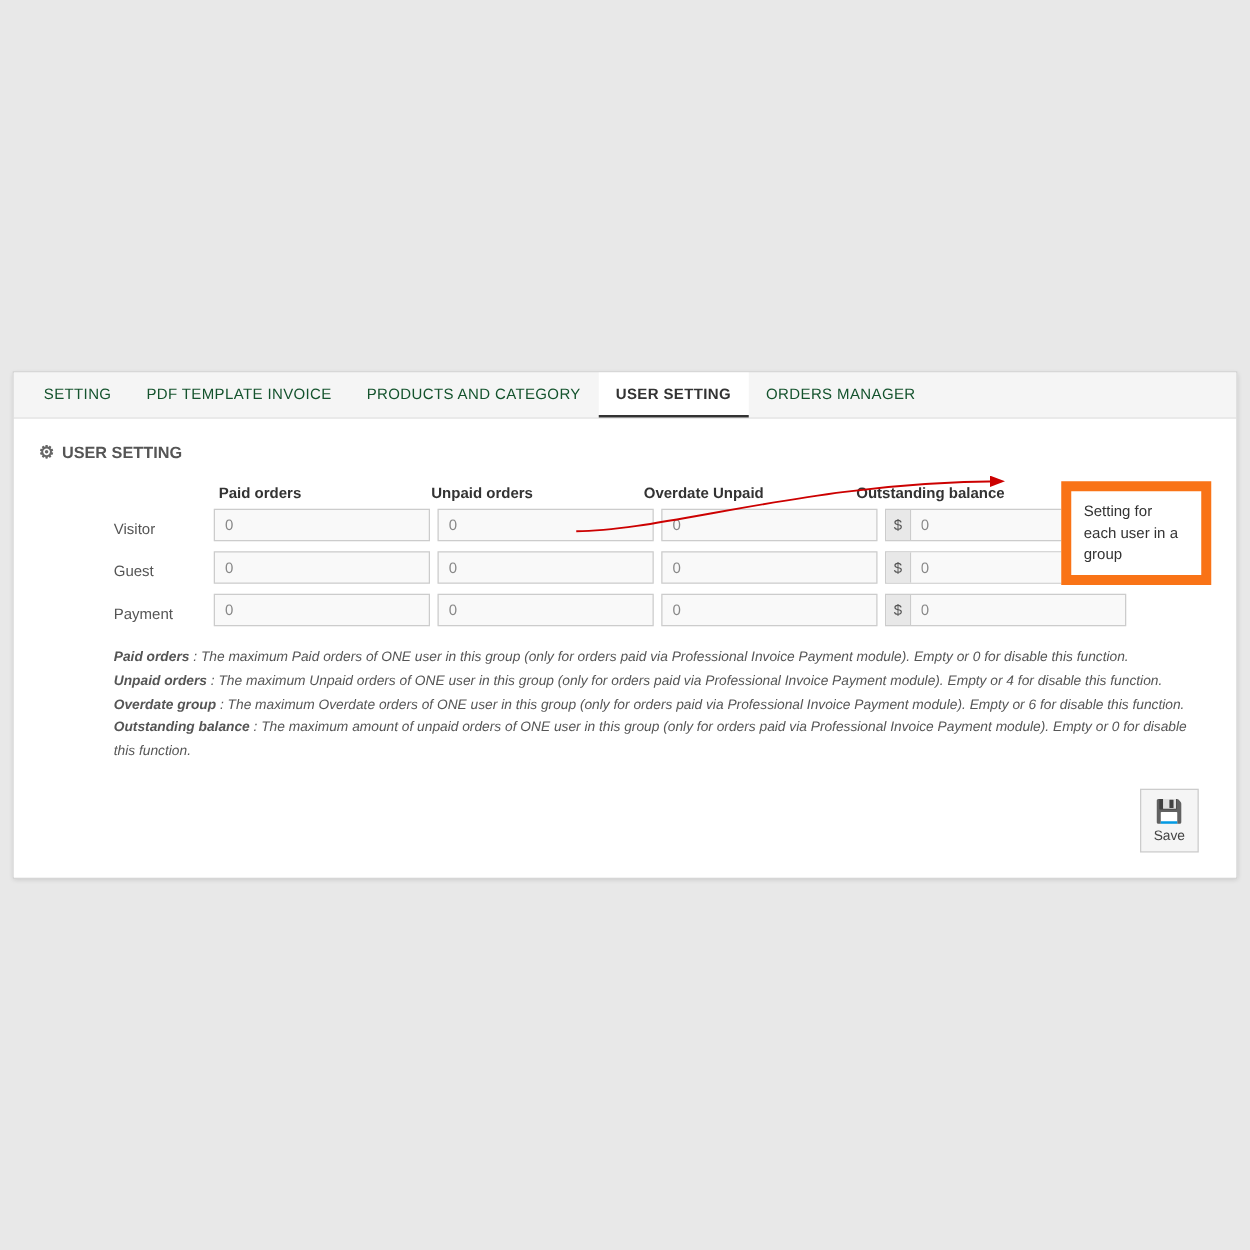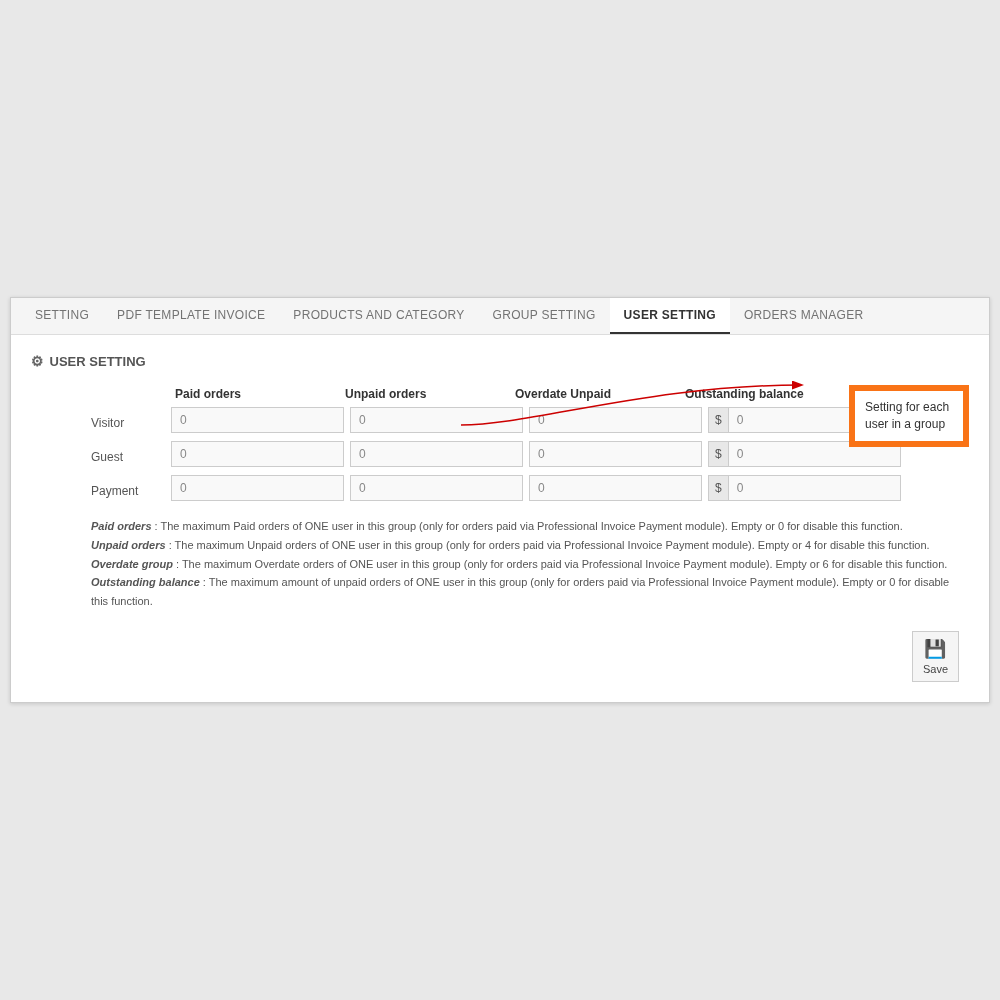--- a/index.html
+++ b/index.html
@@ -24,21 +24,21 @@
     .tabs-bar {
       display: flex;
       border-bottom: 1px solid #ddd;
       background: #f5f5f5;
       padding: 0 10px;
     }
     .tab-item {
       padding: 10px 14px;
       font-size: 12px;
       cursor: pointer;
-      color: #737373;
+      color: #14532d;
       border-bottom: 2px solid transparent;
       white-space: nowrap;
       text-transform: uppercase;
       letter-spacing: 0.3px;
     }
     .tab-item.active {
       color: #333;
       background: #fff;
       border-bottom: 2px solid #333;
       font-weight: bold;
@@ -141,20 +141,21 @@
       margin-left: 60px;
       font-size: 11px;
       color: #555;
       line-height: 1.7;
     }
     .notes-section p span.bold {
       font-weight: bold;
       font-style: italic;
     }
     .notes-section p span.italic-text {
+      font-style: italic;
     }
     
     .save-area {
       display: flex;
       justify-content: flex-end;
       padding: 10px 10px 0 0;
       margin-top: 10px;
     }
     .save-btn {
       display: flex;
@@ -171,41 +172,40 @@
     .save-icon {
       font-size: 18px;
       color: #555;
     }
     
     .callout-box {
       position: absolute;
       top: 50px;
       right: 20px;
       width: 120px;
-      border: 6px solid #f97316;
+      border: 8px solid #f97316;
       padding: 8px 10px;
       font-size: 12px;
       color: #333;
       background: #fff;
       line-height: 1.4;
     }
     svg.arrow-svg {
       overflow: visible;
     }
   </style>
 </head>
 <body>
 
 <div class="page-wrapper">
 
   <div class="tabs-bar">
     <div class="tab-item">SETTING</div>
     <div class="tab-item">PDF TEMPLATE INVOICE</div>
     <div class="tab-item">PRODUCTS AND CATEGORY</div>
-    <div class="tab-item">GROUP SETTING</div>
     <div class="tab-item active">USER SETTING</div>
     <div class="tab-item">ORDERS MANAGER</div>
   </div>
 
   <div class="content-area">
 
     <svg class="arrow-svg" style="position:absolute; top:30px; left:440px; width:380px; height:80px; pointer-events:none; overflow:visible;">
       <defs>
         <marker id="arrowhead" markerWidth="8" markerHeight="8" refX="6" refY="3" orient="auto">
           <polygon points="0 0, 8 3, 0 6" fill="#cc0000"></polygon>

